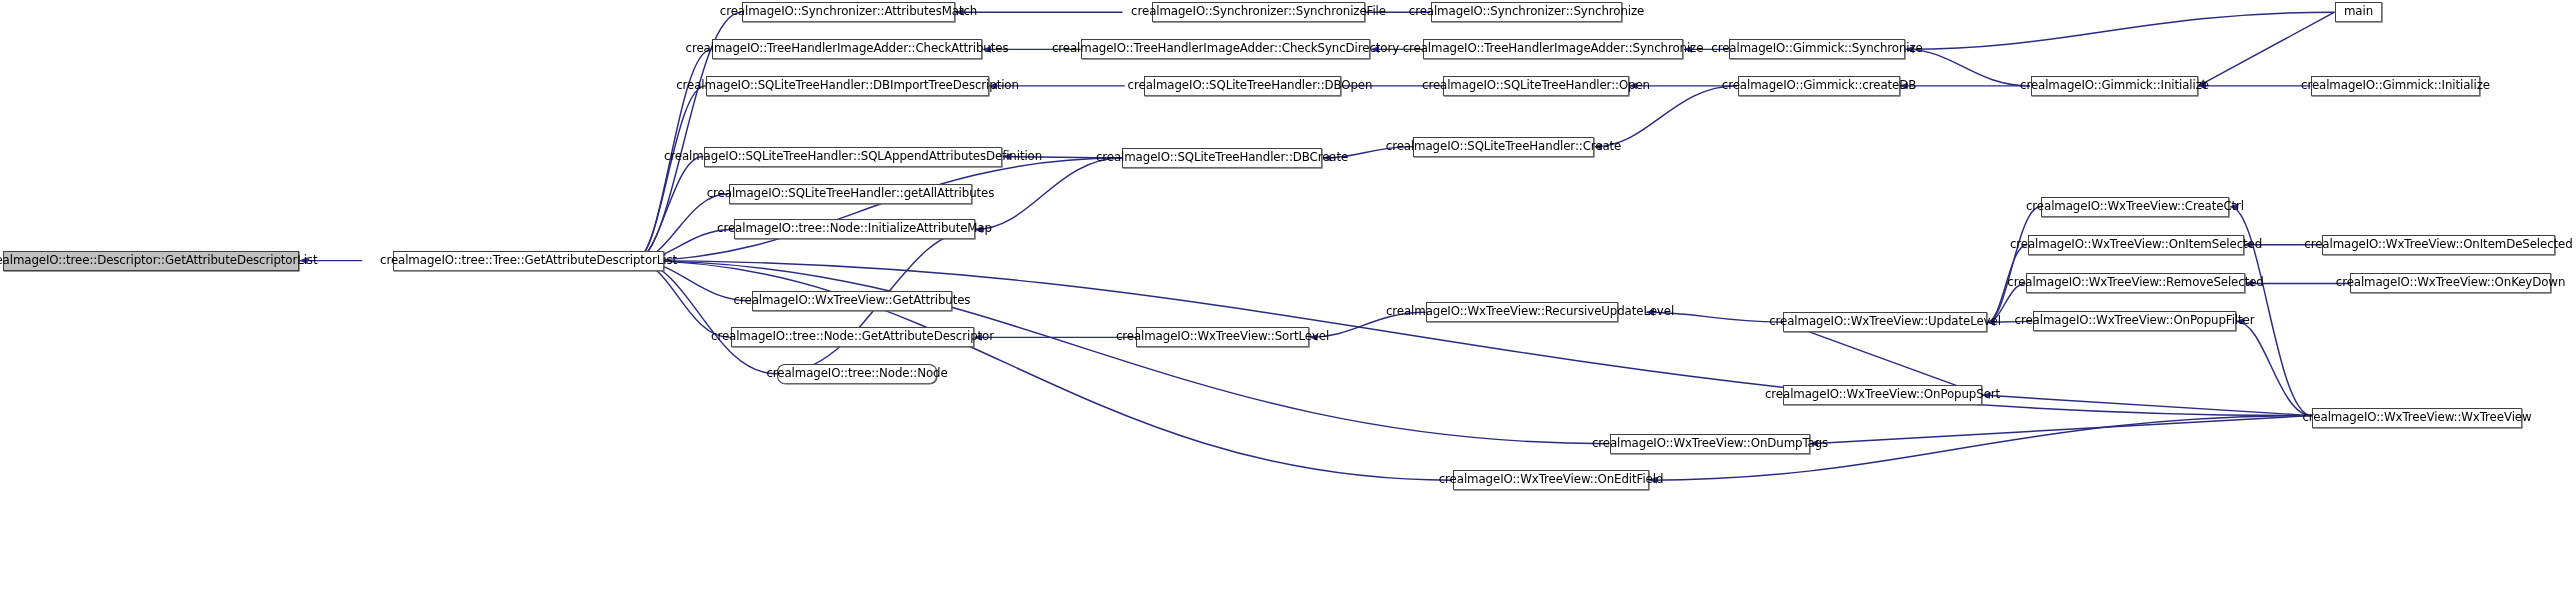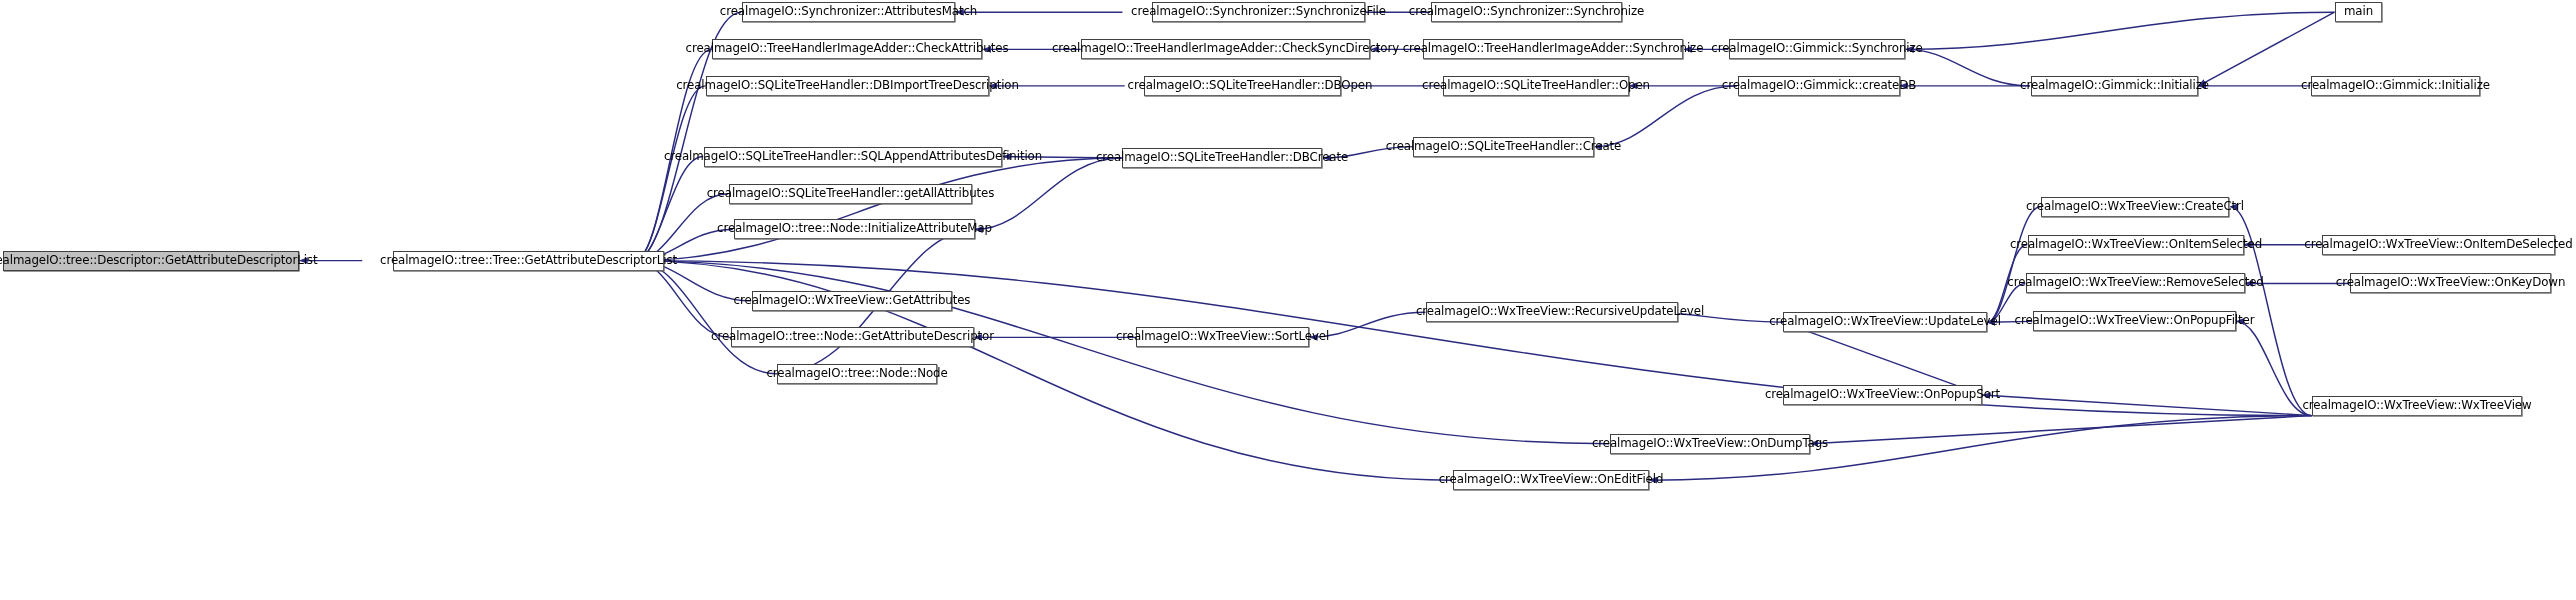--- a/index.html
+++ b/index.html
@@ -119,42 +119,42 @@
       </div>
       <div class="node" style="left: 734px; top: 219px; width: 241px;">
         <span>crealmageIO::tree::Node::InitializeAttributeMap</span>
       </div>
       <div class="node" style="left: 752px; top: 291px; width: 200px;">
         <span>crealmageIO::WxTreeView::GetAttributes</span>
       </div>
       <div class="node" style="left: 731px; top: 327px; width: 243px;">
         <span>crealmageIO::tree::Node::GetAttributeDescriptor</span>
       </div>
-      <div class="node" style="left: 777px; top: 364px; width: 160px;">
+      <div class="node" style="left: 777px; top: 364px; width: 160px; border-radius: 8px;">
         <span>crealmageIO::tree::Node::Node</span>
       </div>
       <div class="node" style="left: 1123px; top: 2.3px; width: 213px; margin-left: 29px;">
         <span>crealmageIO::Synchronizer::SynchronizeFile</span>
       </div>
       <div class="node" style="left: 1081px; top: 39px; width: 289px;">
         <span>crealmageIO::TreeHandlerImageAdder::CheckSyncDirectory</span>
       </div>
       <div class="node" style="left: 1144px; top: 76px; width: 197px; padding-left: 15px;">
         <span>crealmageIO::SQLiteTreeHandler::DBOpen</span>
       </div>
       <div class="node" style="left: 1122px; top: 148px; width: 200px;">
         <span>crealmageIO::SQLiteTreeHandler::DBCreate</span>
       </div>
       <div class="node" style="left: 1413px; top: 137px; width: 181px;">
         <span>crealmageIO::SQLiteTreeHandler::Create</span>
       </div>
       <div class="node" style="left: 1136px; top: 327px; width: 173px;">
         <span>crealmageIO::WxTreeView::SortLevel</span>
       </div>
-      <div class="node" style="left: 1426px; top: 302px; width: 252px; padding-left: 16px;">
+      <div class="node" style="left: 1426px; top: 302px; width: 192px; padding-left: 16px;">
         <span>crealmageIO::WxTreeView::RecursiveUpdateLevel</span>
       </div>
       <div class="node" style="left: 1423px; top: 39px; width: 260px;">
         <span>crealmageIO::TreeHandlerImageAdder::Synchronize</span>
       </div>
       <div class="node" style="left: 1443px; top: 76px; width: 186px;">
         <span>crealmageIO::SQLiteTreeHandler::Open</span>
       </div>
       <div class="node" style="left: 1431px; top: 2.3px; width: 191px;">
         <span>crealmageIO::Synchronizer::Synchronize</span>
@@ -191,21 +191,21 @@
       </div>
       <div class="node" style="left: 1783px; top: 385px; width: 199px;">
         <span>crealmageIO::WxTreeView::OnPopupSort</span>
       </div>
       <div class="node" style="left: 2322px; top: 235px; width: 233px;">
         <span>crealmageIO::WxTreeView::OnItemDeSelected</span>
       </div>
       <div class="node" style="left: 2350px; top: 273px; width: 201px;">
         <span>crealmageIO::WxTreeView::OnKeyDown</span>
       </div>
-      <div class="node" style="left: 2312px; top: 396px; width: 210px;">
+      <div class="node" style="left: 2312px; top: 408px; width: 210px;">
         <span>crealmageIO::WxTreeView::WxTreeView</span>
       </div>
       <div class="node" style="left: 1610px; top: 434px; width: 200px;">
         <span>crealmageIO::WxTreeView::OnDumpTags</span>
       </div>
       <div class="node" style="left: 1453px; top: 470px; width: 196px;">
         <span>crealmageIO::WxTreeView::OnEditField</span>
       </div>
     </div>
 </div>

